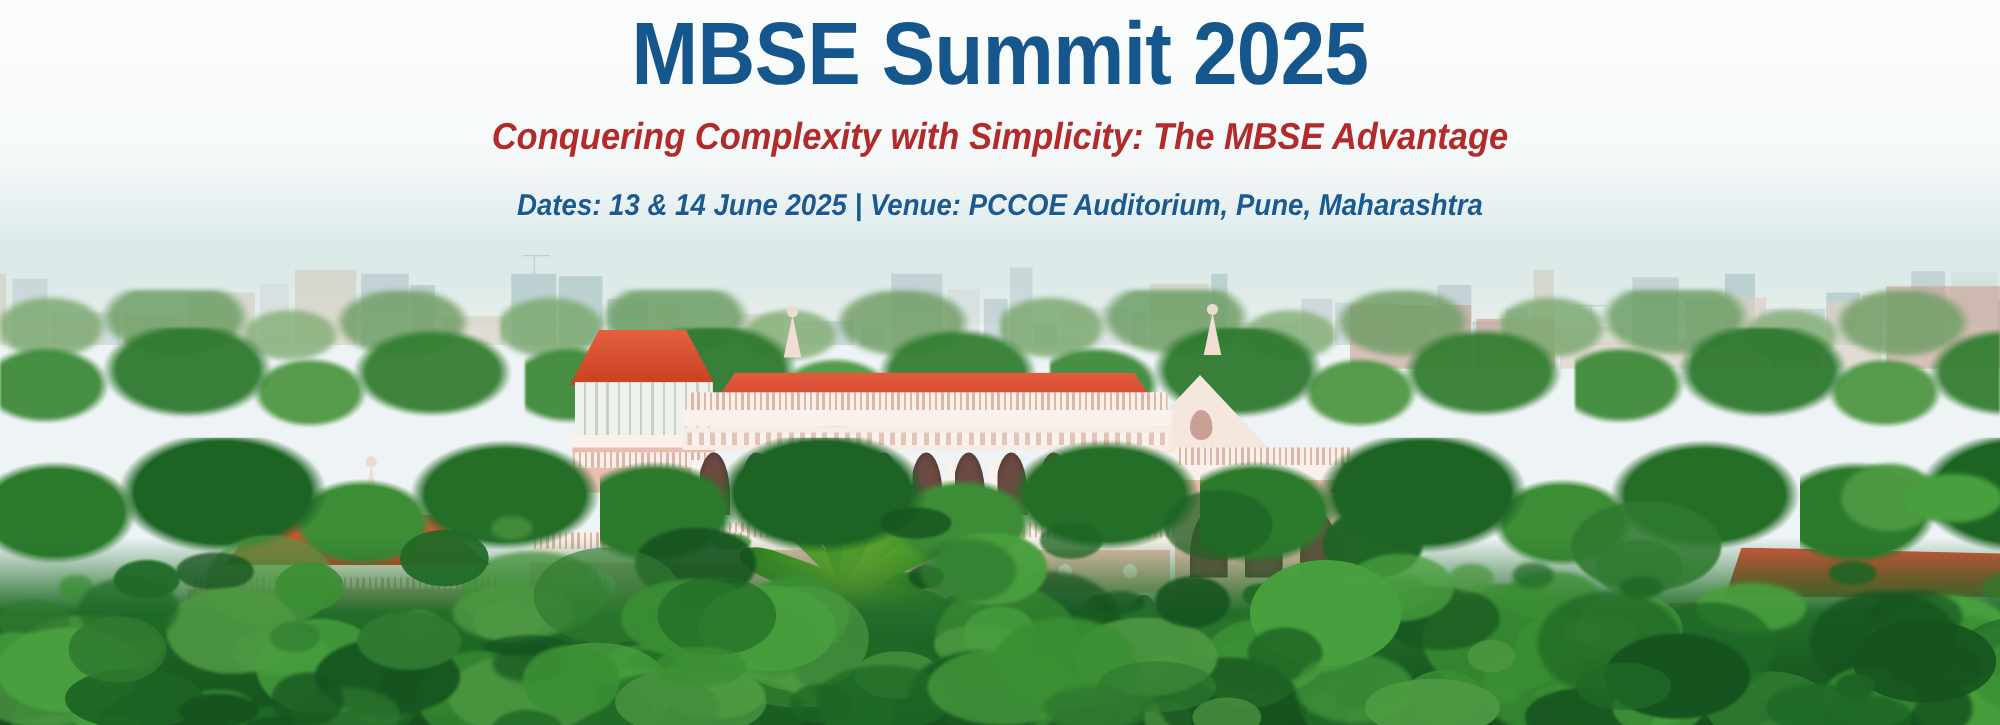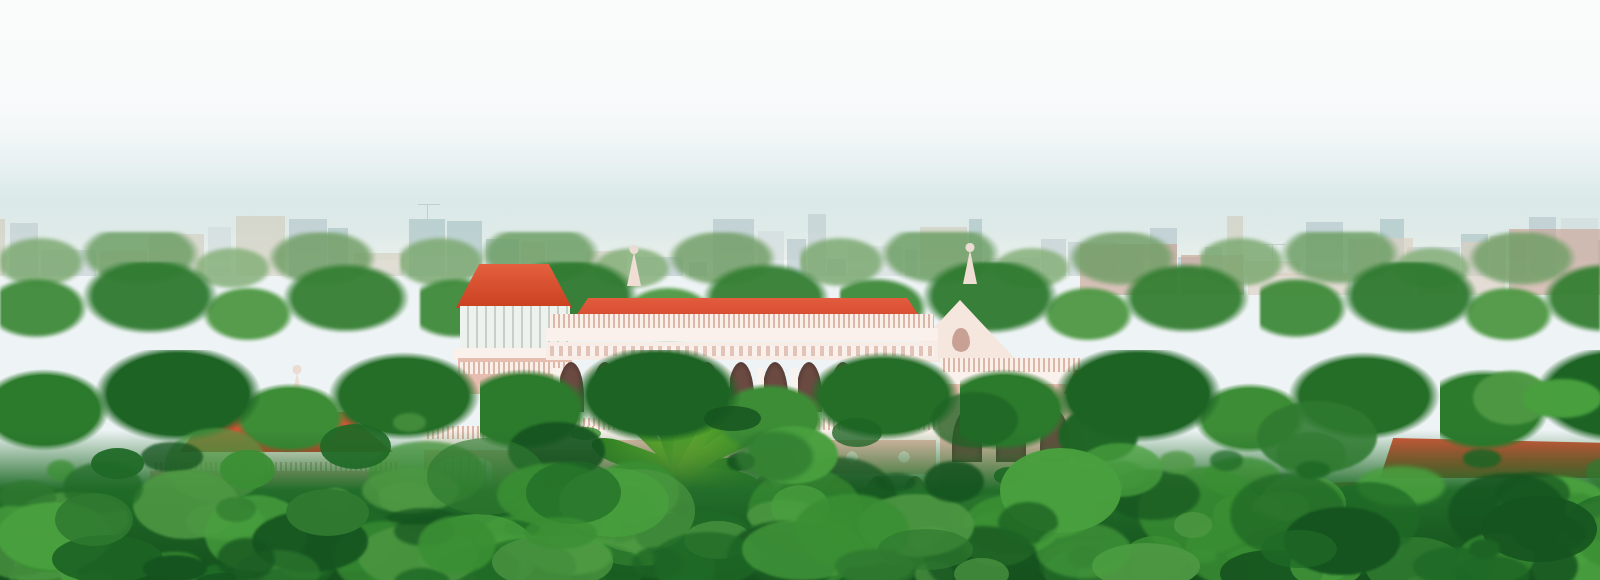--- a/index.html
+++ b/index.html
@@ -563,14 +563,19 @@
       <div class="leafy" style="width: 77.3801px; height: 52.6014px; left: 55.3549px; bottom: 33.9818px; background: rgb(47, 122, 48); opacity: 0.86; filter: blur(0.54px);"></div>
       <div class="leafy" style="width: 55.4992px; height: 39.3988px; left: 219.867px; bottom: 90.5358px; background: rgb(58, 143, 51); opacity: 0.91; filter: blur(0.63px);"></div>
       <div class="leafy" style="width: 94.2257px; height: 55.1901px; left: 1036.46px; bottom: 1.74467px; background: rgb(73, 160, 62); opacity: 0.63; filter: blur(1.61px);"></div>
       <div class="leafy" style="width: 78.3673px; height: 57.3243px; left: 418.07px; bottom: 6.27814px; background: rgb(58, 143, 51); opacity: 0.91; filter: blur(1.34px);"></div>
       <div class="leafy" style="width: 58.5813px; height: 43.3078px; left: 216.789px; bottom: -1.24945px; background: rgb(21, 83, 31); opacity: 0.73; filter: blur(1.4px);"></div>
       <div class="leafy" style="width: 86.5623px; height: 53.7402px; left: 1076.42px; bottom: 83.0327px; background: rgb(73, 160, 62); opacity: 0.77; filter: blur(1.29px);"></div>
     </div>
 
   <div class="text-scrim"></div>
 
+  <div class="text-block">
+    <div class="title">MBSE Summit 2025</div>
+    <div class="subtitle">Conquering Complexity with Simplicity: The MBSE Advantage</div>
+    <div class="dateline">Dates: 13 &amp; 14 June  2025 | Venue: PCCOE Auditorium, Pune, Maharashtra</div>
+  </div>
 
 </div>
 
 </body></html>

